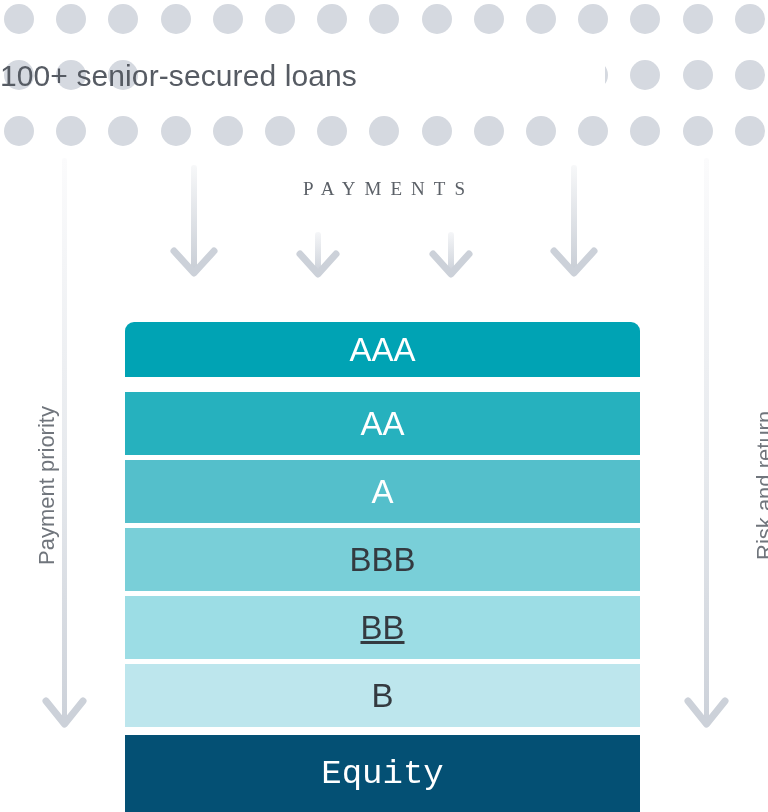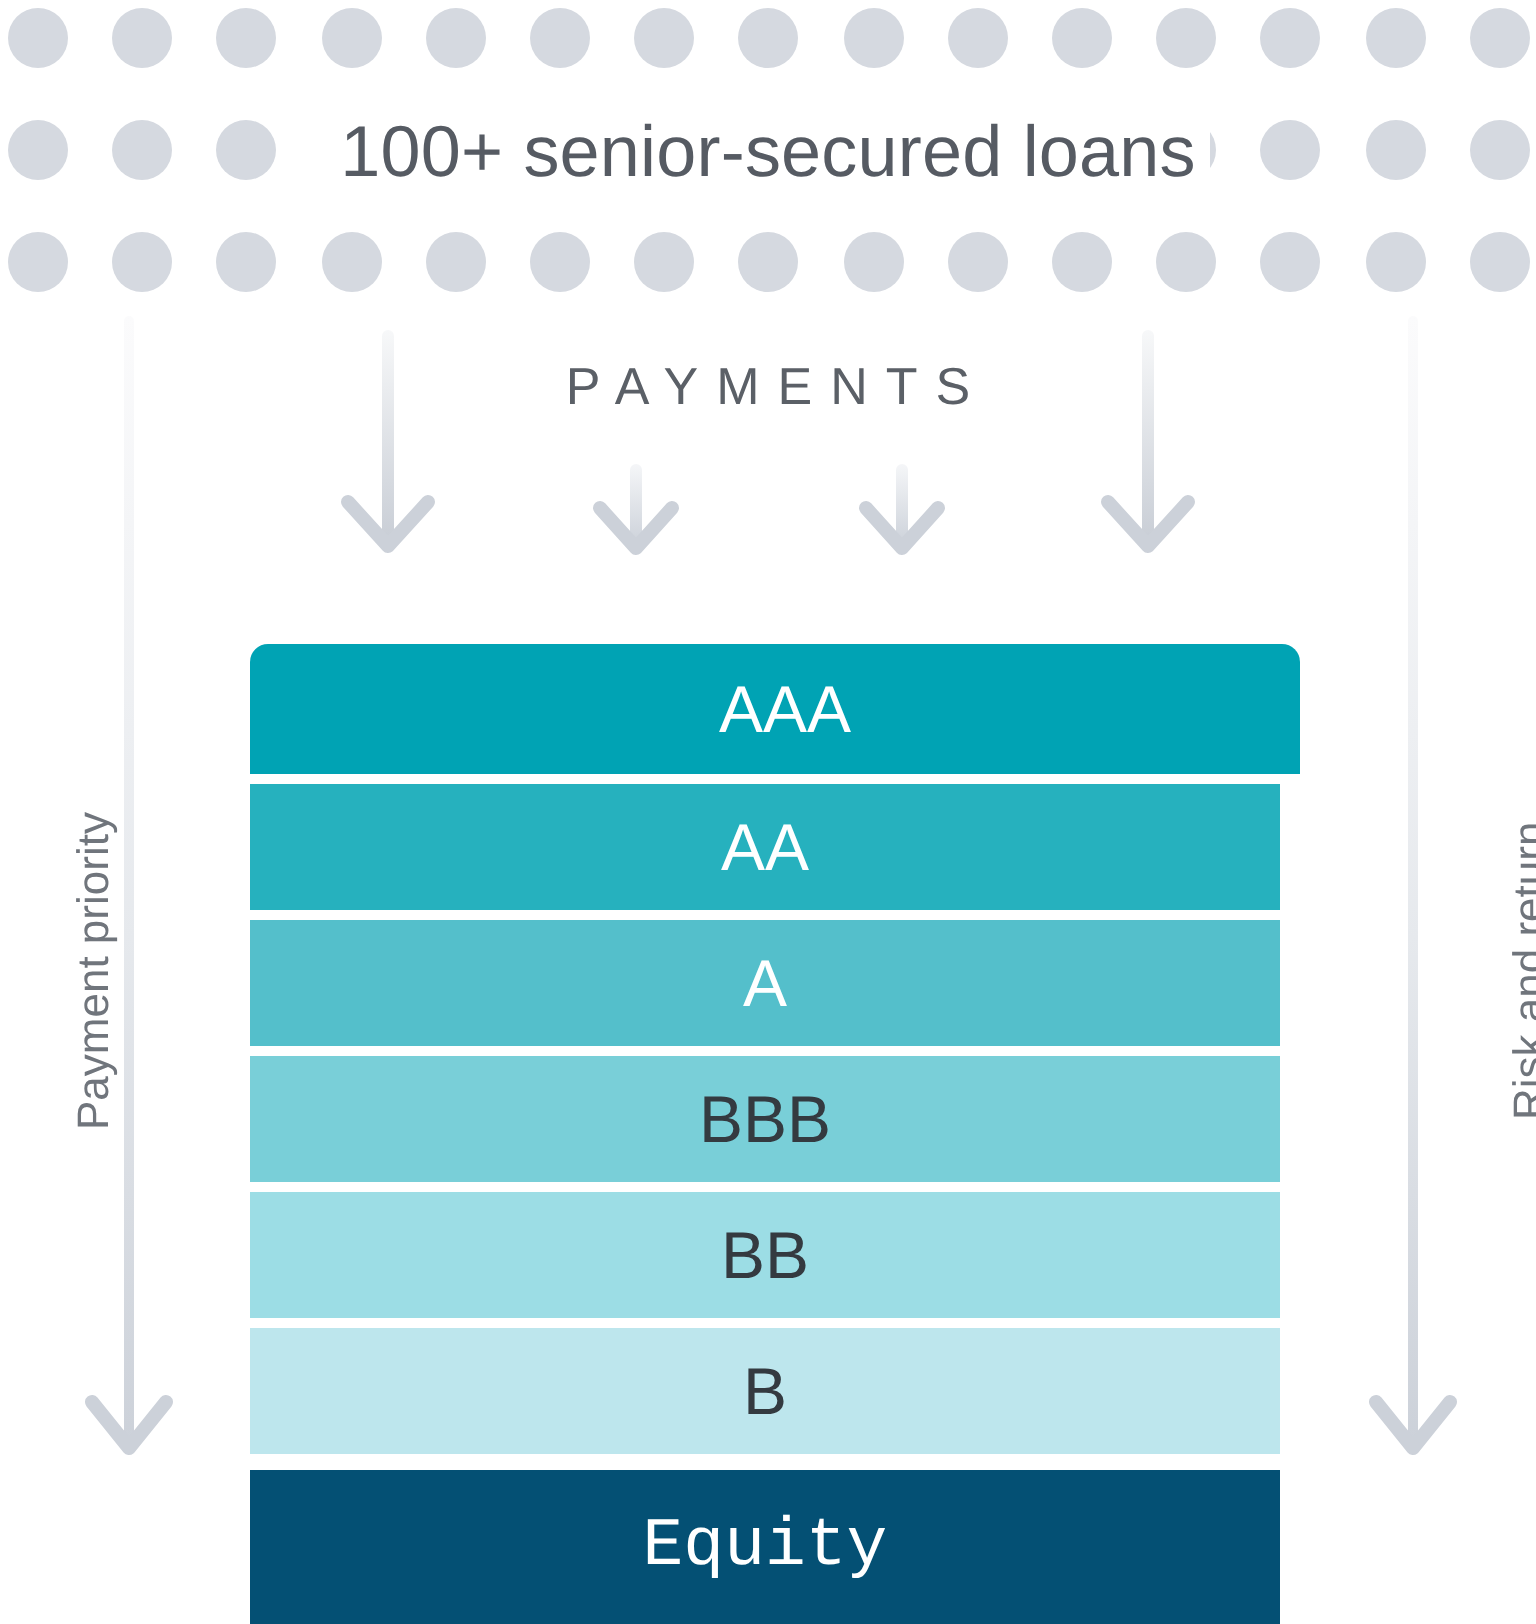--- a/index.html
+++ b/index.html
@@ -35,22 +35,22 @@
     border-radius: 50%;
     background: #d5d9e0;
   }
   .band-title {
     position: absolute;
     left: 0;
     top: 55px;
     width: 768px;
     height: 42px;
     line-height: 42px;
-    text-align: center;
-    font-size: 36px;
+    text-align: left;
+    font-size: 30px;
     color: #565b63;
     letter-spacing: 0.1px;
     z-index: 5;
   }
   .band-title-bg {
     position: absolute;
     left: 150px;
     top: 52px;
     width: 455px;
     height: 48px;
@@ -58,24 +58,25 @@
     z-index: 4;
   }
 
   
   .payments-label {
     position: absolute;
     left: 0;
     top: 178px;
     width: 768px;
     text-align: center;
-    font-size: 26px;
+    font-size: 19px;
     letter-spacing: 9px;
     text-indent: 9px;
     color: #5b6067;
+    font-family: Liberation Serif, serif;
   }
 
   .arrow-down {
     position: absolute;
   }
 
   
   .side-label {
     position: absolute;
     font-size: 22px;
@@ -236,33 +237,33 @@
         <stop offset="55%" stop-color="#e6e9ed"></stop>
         <stop offset="100%" stop-color="#ccd1d9"></stop>
       </linearGradient>
     </defs>
     <rect x="20" y="0" width="5" height="565" rx="2.5" fill="url(#rg1)"></rect>
     <path d="M4 543 L22.5 566 L41 543" fill="none" stroke="#ccd1d9" stroke-width="7" stroke-linecap="round" stroke-linejoin="round"></path>
   </svg>
   <div class="side-label right" style="color: rgb(112, 117, 124);">Risk and return</div>
 
   <div id="tranche-stack">
-      <div class="tranche top-round" style="left: 125px; top: 322px; height: 65px; background: rgb(0, 163, 180); color: rgb(255, 255, 255); position: absolute; padding-left: 10px;">
+      <div class="tranche top-round" style="left: 125px; top: 322px; height: 55px; background: rgb(0, 163, 180); color: rgb(255, 255, 255); position: absolute;">
         <span class="lbl">AAA</span>
       </div>
       <div class="tranche" style="left: 125px; top: 392px; height: 63px; background: rgb(38, 177, 190); color: rgb(255, 255, 255); position: absolute;">
         <span class="lbl">AA</span>
       </div>
       <div class="tranche" style="left: 125px; top: 460px; height: 63px; background: rgb(84, 191, 203); color: rgb(255, 255, 255); position: absolute;">
         <span class="lbl">A</span>
       </div>
       <div class="tranche" style="left: 125px; top: 528px; height: 63px; background: rgb(121, 207, 216); color: rgb(52, 58, 64); position: absolute;">
         <span class="lbl">BBB</span>
       </div>
-      <div class="tranche" style="left: 125px; top: 596px; height: 63px; background: rgb(156, 221, 229); color: rgb(52, 58, 64); position: absolute;">
+      <div class="tranche" style="left: 125px; top: 596px; height: 63px; background: rgb(156, 221, 229); color: rgb(52, 58, 64); position: absolute; text-decoration: underline;">
         <span class="lbl">BB</span>
       </div>
       <div class="tranche" style="left: 125px; top: 664px; height: 63px; background: rgb(189, 230, 237); color: rgb(52, 58, 64); position: absolute;">
         <span class="lbl">B</span>
       </div>
       <div class="tranche equity" style="left: 125px; top: 735px; height: 77px; background: rgb(4, 80, 116); color: rgb(255, 255, 255); position: absolute; font-family: Liberation Mono, monospace;">
         <span class="lbl">Equity</span>
       </div>
     </div>
 

